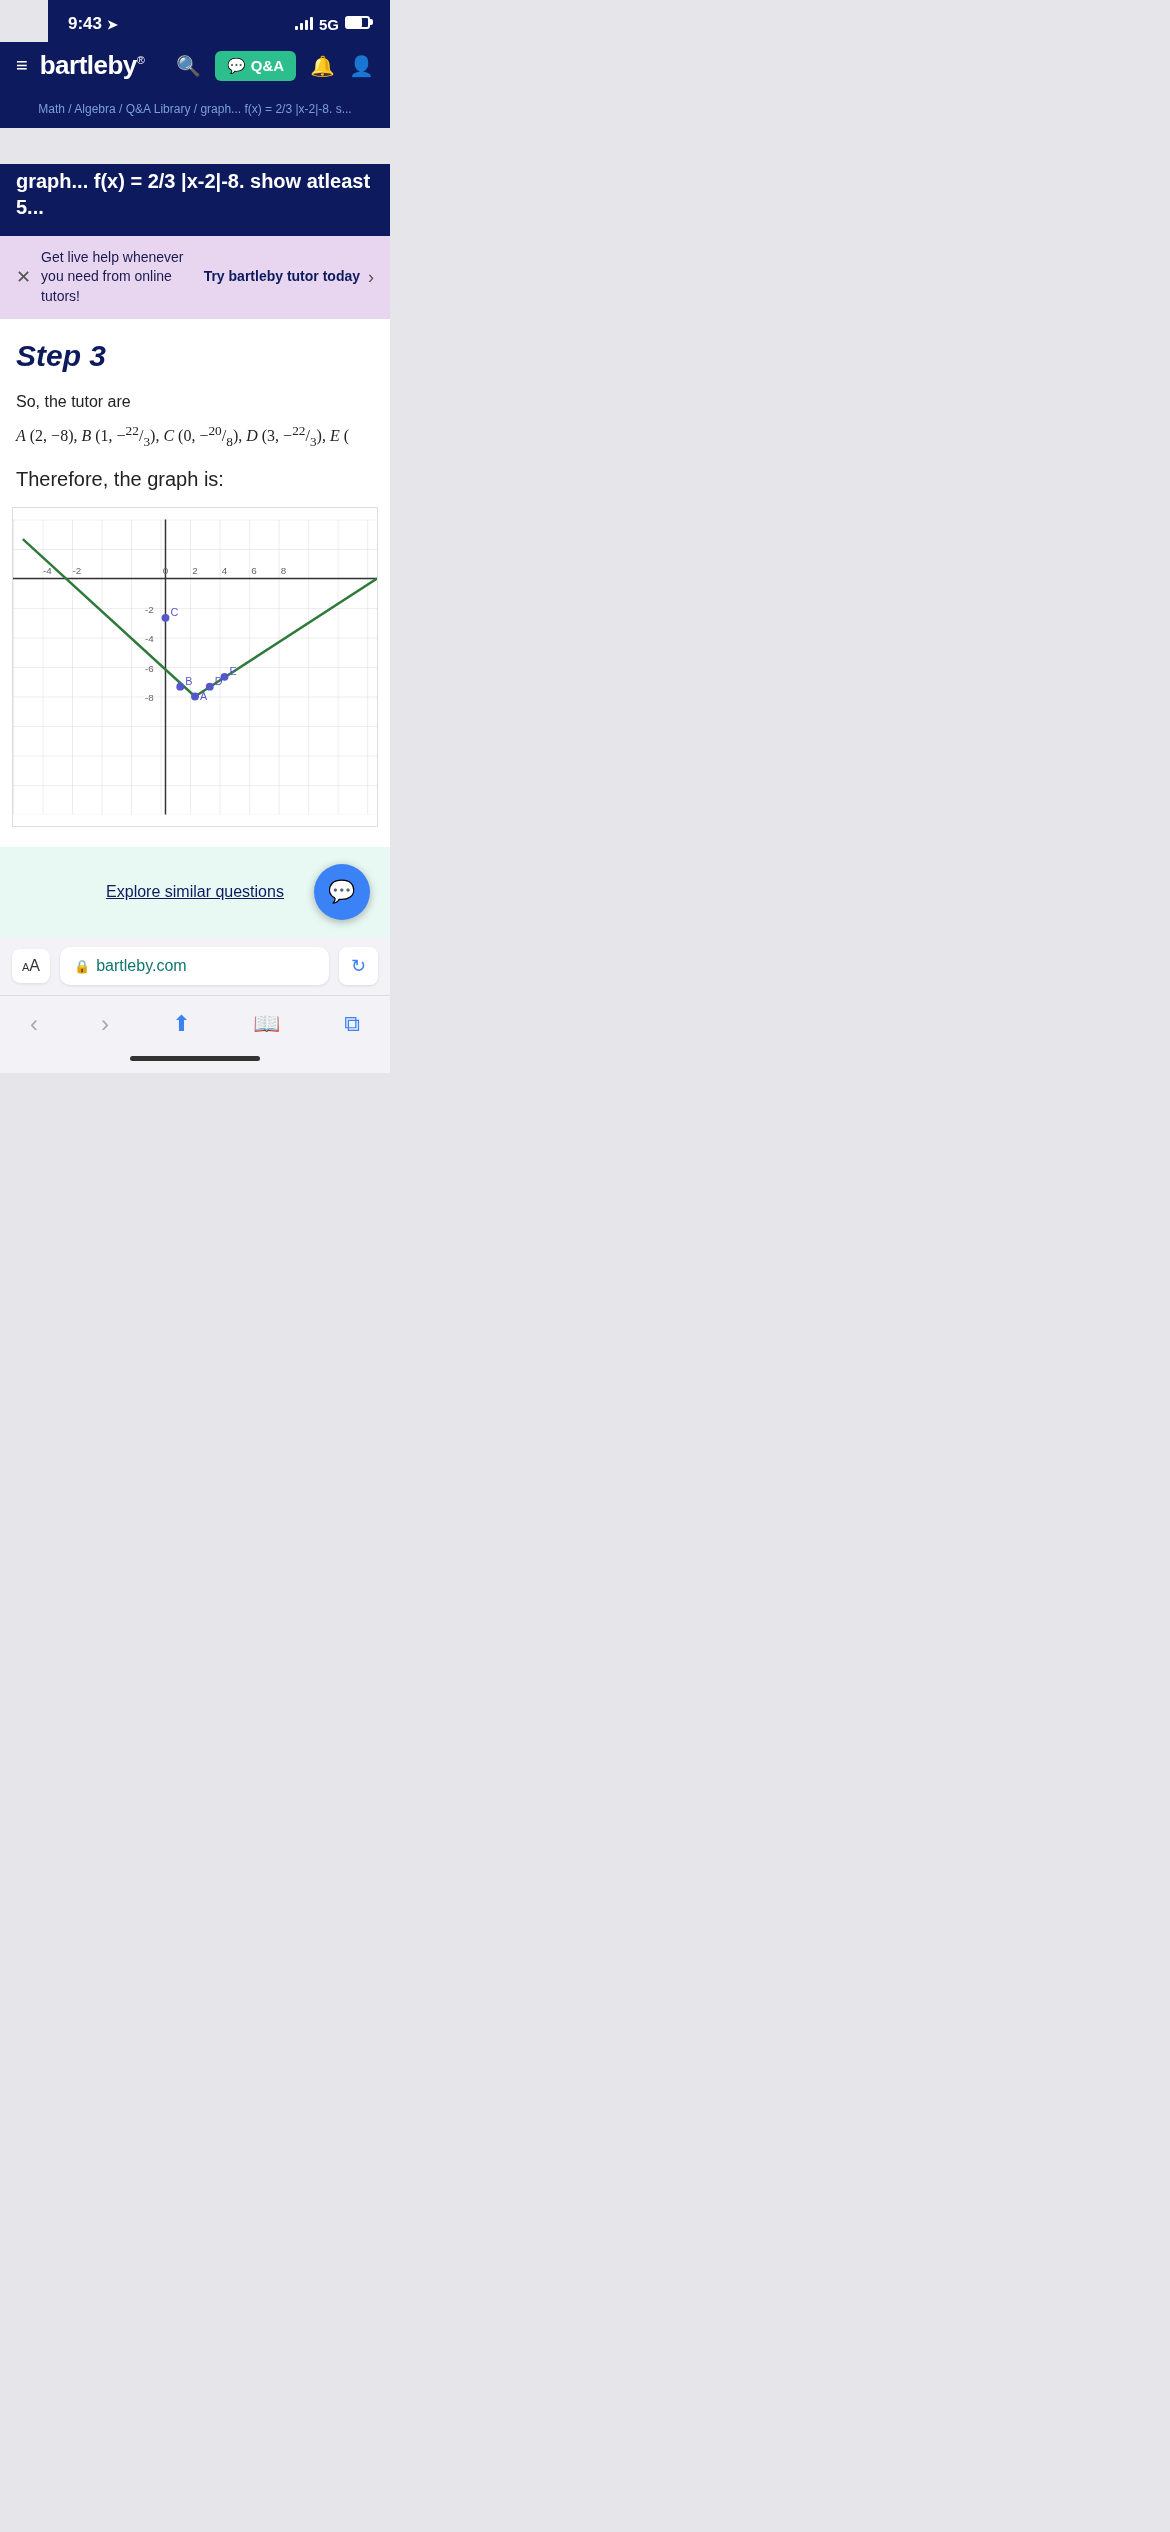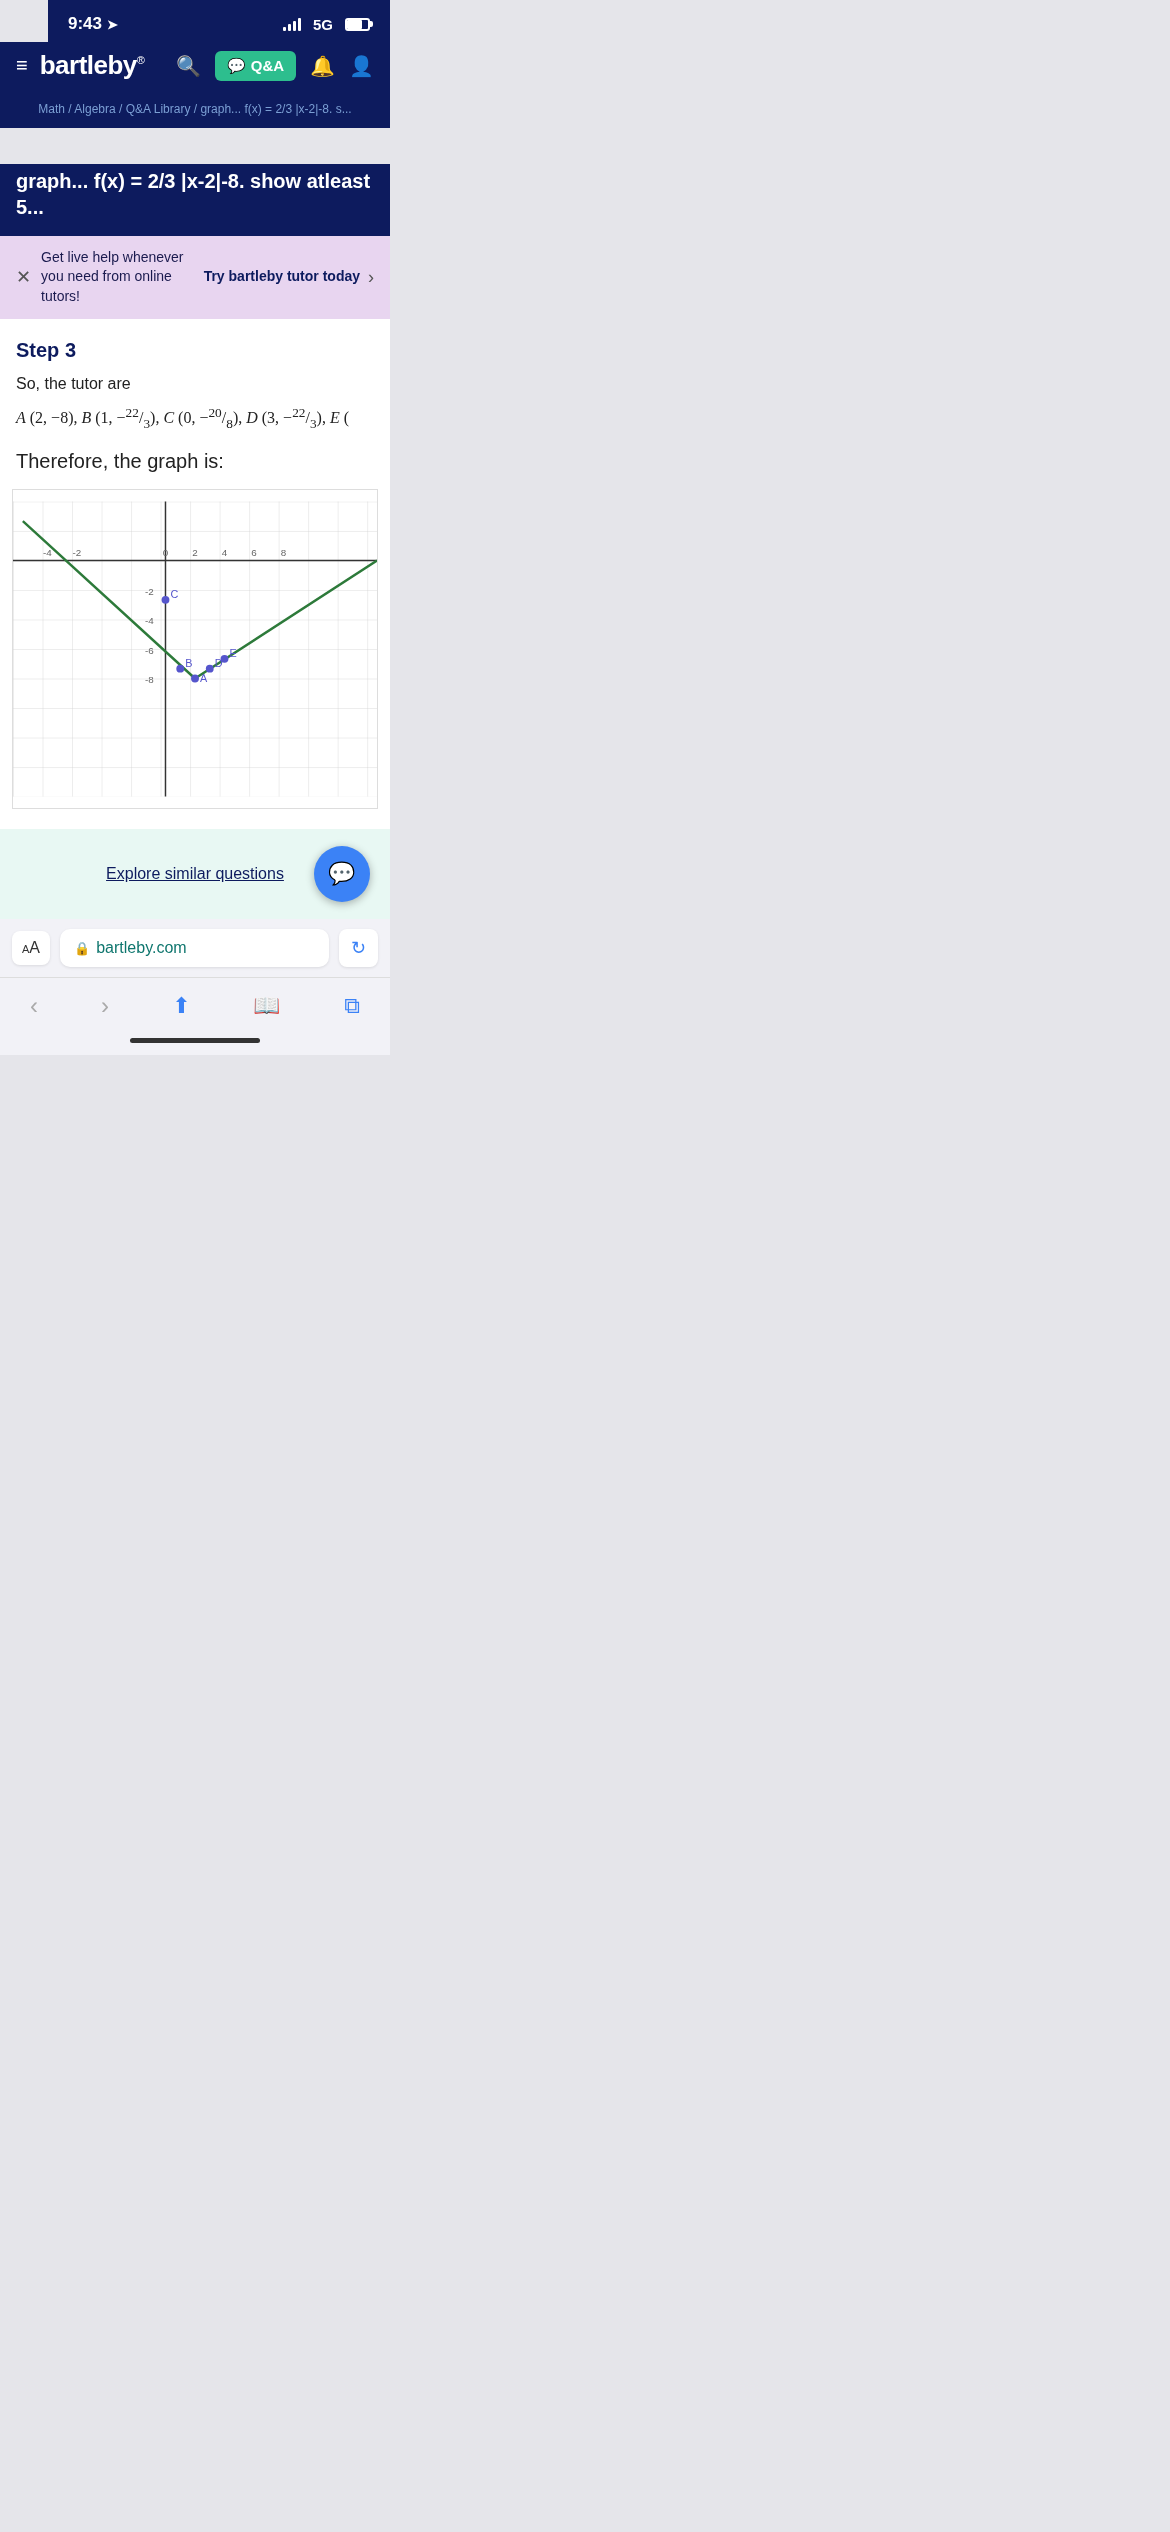--- a/index.html
+++ b/index.html
@@ -24,22 +24,21 @@
     }
     .status-time {
       font-size: 17px;
       font-weight: 600;
       display: flex;
       align-items: center;
       gap: 5px;
     }
     .status-right {
       display: flex;
-      align-items: center;
-      gap: 12px;
+      gap: 6px;
       font-size: 14px;
     }
     .signal-bars {
       display: flex;
       align-items: flex-end;
       gap: 2px;
       height: 14px;
     }
     .signal-bar {
       background: white;
@@ -193,23 +192,24 @@
       cursor: pointer;
     }
 
     
     .main-content {
       background: white;
       padding: 20px 16px;
     }
     .step-title {
       color: #0d1b5e;
-      font-size: 20px;
+      font-size: 30px;
       font-weight: 700;
-      margin-bottom: 8px;
+      margin-bottom: 15px;
+      font-style: italic;
     }
     .math-text {
       color: #222;
       font-size: 16px;
       line-height: 1.8;
       margin-bottom: 4px;
     }
     .math-points {
       color: #222;
       font-size: 16px;

